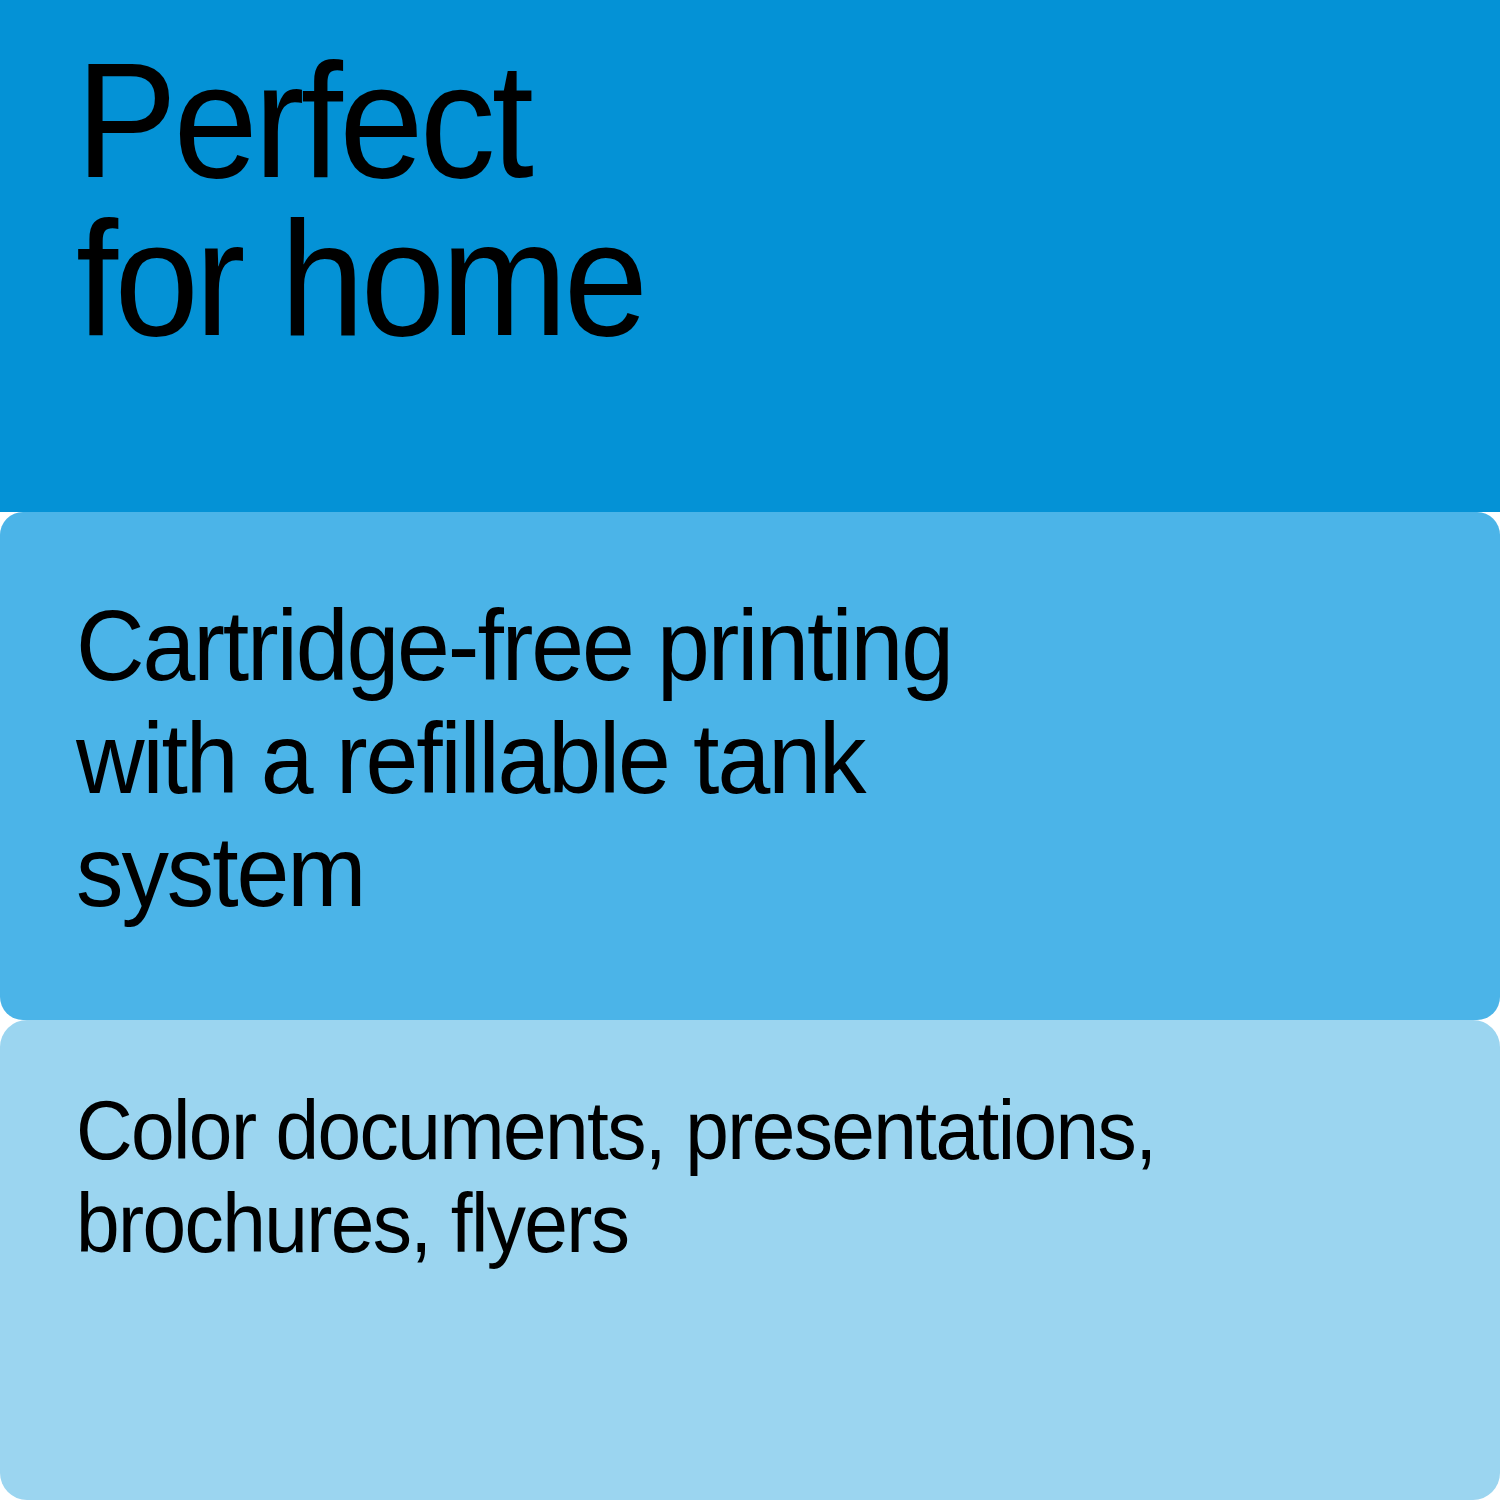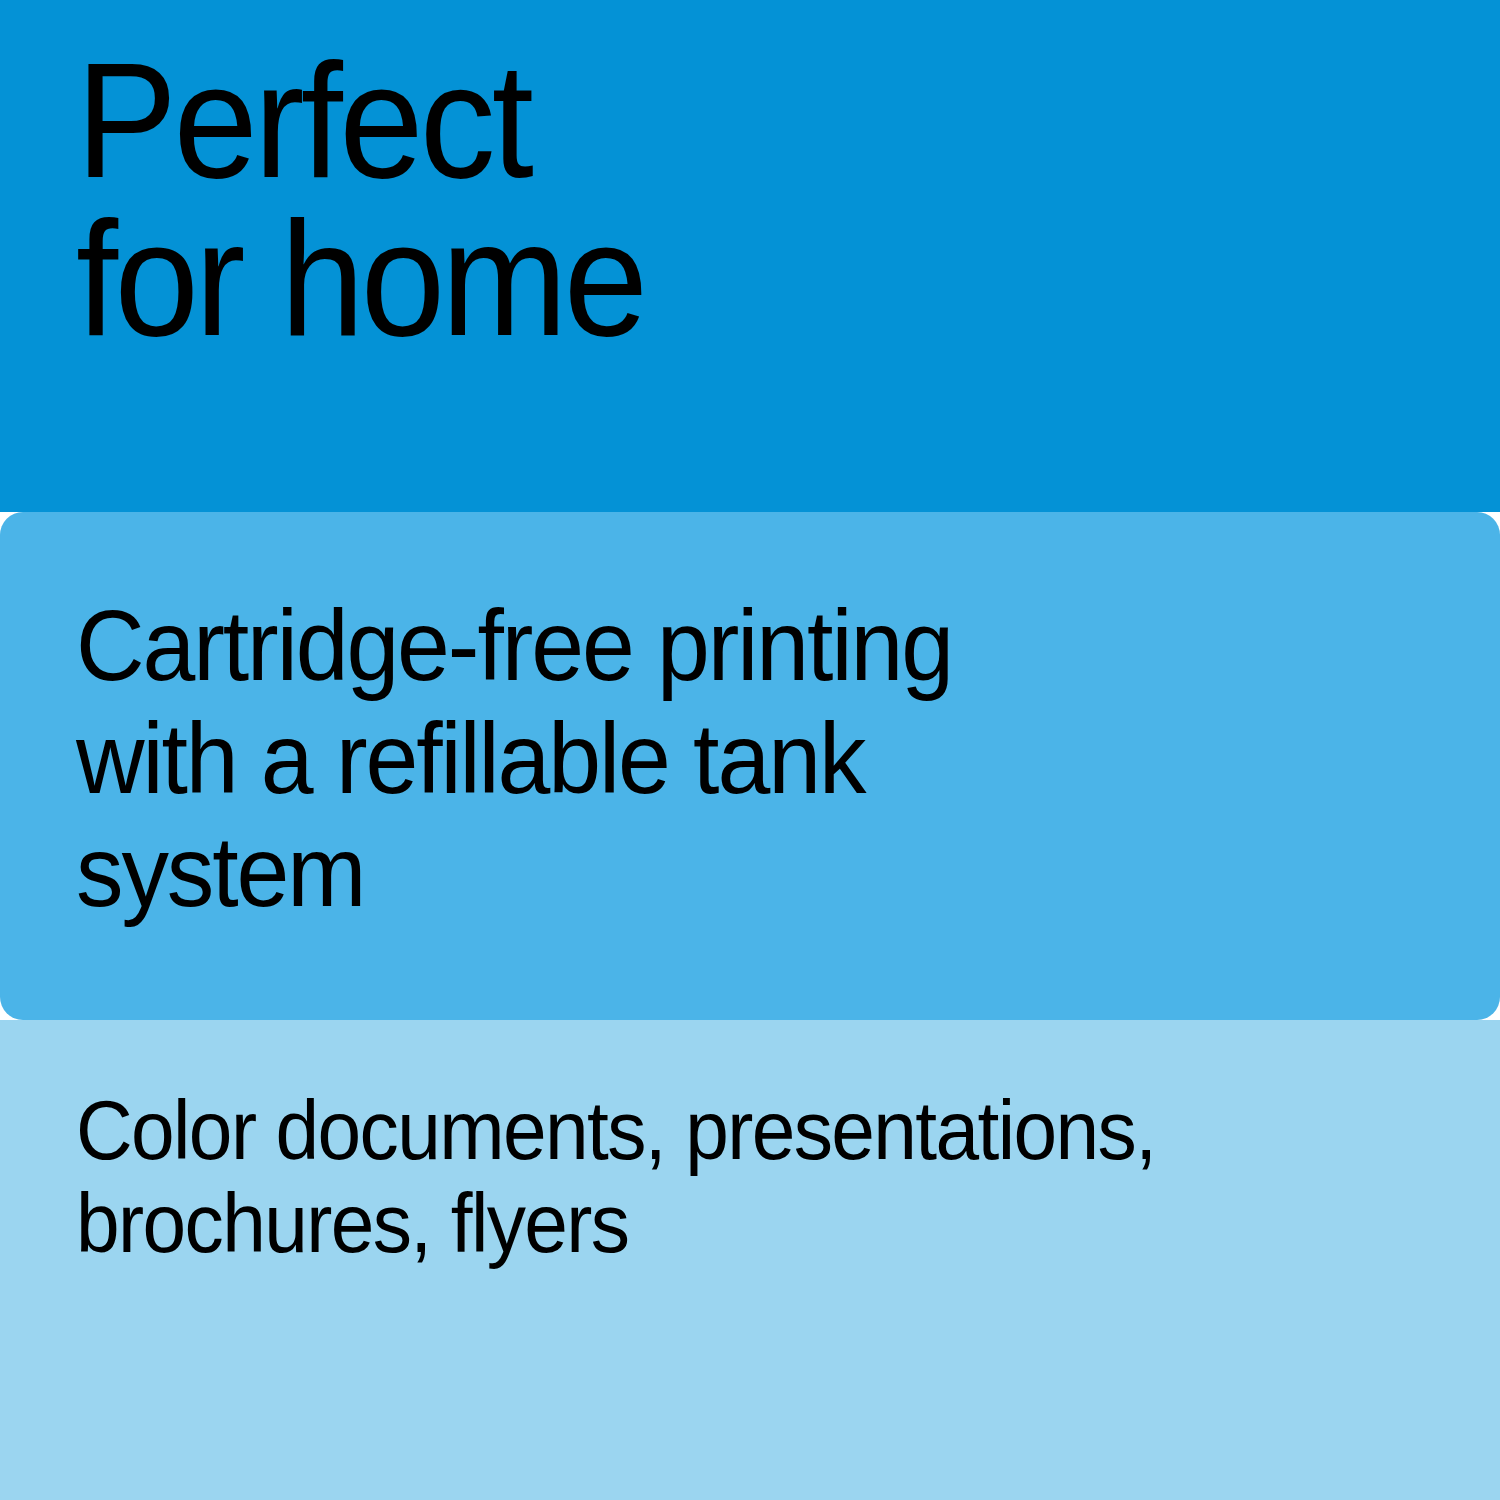--- a/index.html
+++ b/index.html
@@ -70,20 +70,21 @@
     font-family: "Liberation Sans", sans-serif;
     transform: scaleX(0.94);
     transform-origin: left top;
     white-space: pre-line;
   }
 
   
   .band-detail {
     height: 480px;
     background: #9bd5f0;
+    border-radius: 27px;
   }
   .band-detail .band-text {
     position: absolute;
     left: 76px;
     top: 65px;
     margin: 0;
     color: #000000;
     font-size: 83px;
     line-height: 1.12;
     letter-spacing: -1.7px;

